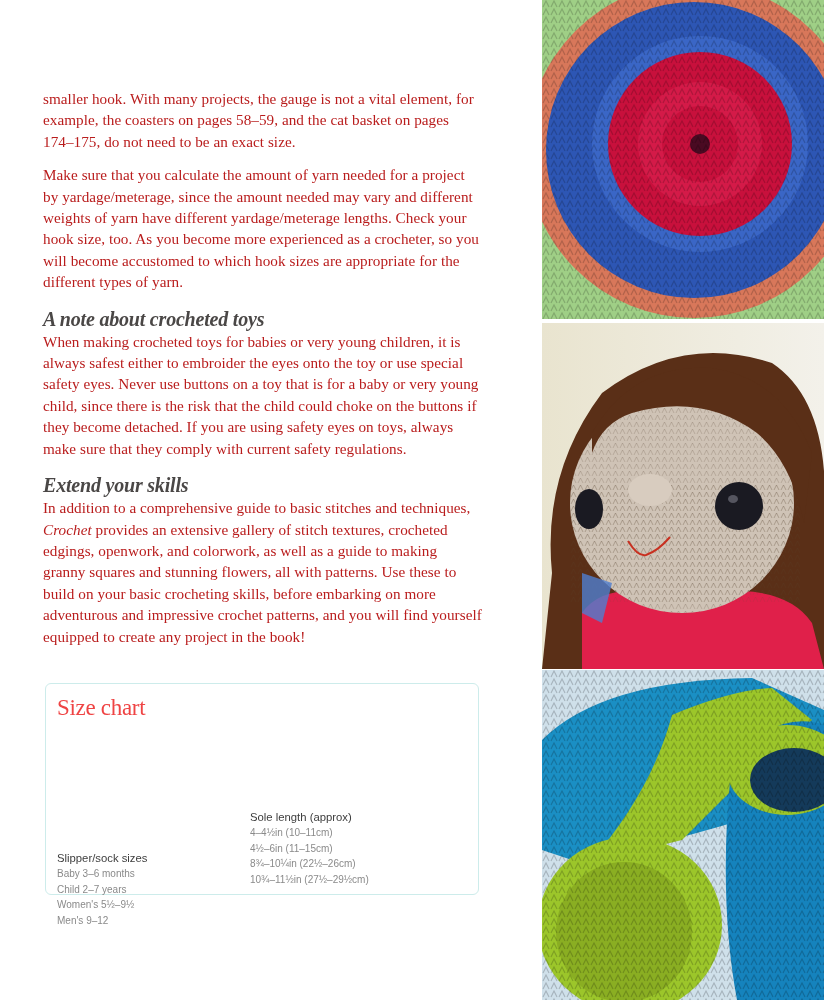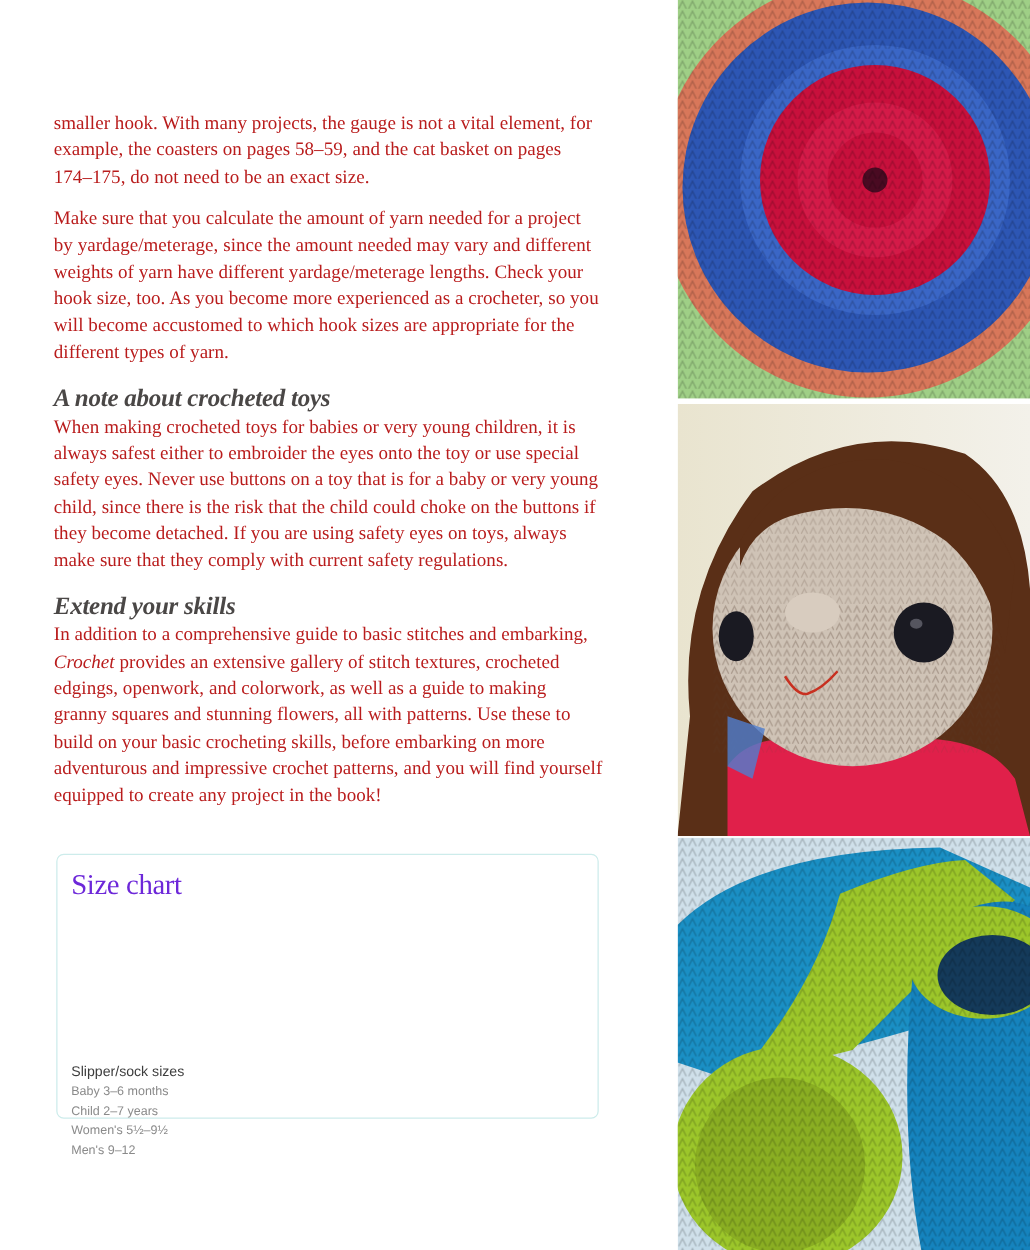--- a/index.html
+++ b/index.html
@@ -25,21 +25,21 @@
     .para em { font-style: italic; }
 
     .sizebox {
       position: absolute; left: 45px; top: 683px; width: 434px; height: 212px;
       border: 1.5px solid #cdeceb; border-radius: 6px; box-sizing: border-box;
       background: #ffffff;
     }
     .sizebox-title {
       position: absolute; left: 11px; top: 11px;
       font-family: "Liberation Serif", "DejaVu Serif", serif;
-      font-size: 23px; color: #6d28d9; letter-spacing: -0.3px;
+      font-size: 23px; color: #ef4444; letter-spacing: -0.3px;
     }
     .sc-group { position: absolute; font-family: "Liberation Sans", "DejaVu Sans", sans-serif; }
     .sc-head { font-size: 11.3px; color: #3d3d3d; line-height: 16px; margin-bottom: 0px; }
     .sc-row { font-size: 10px; color: #8a8a8a; line-height: 15.5px; }
 
     .photo { position: absolute; left: 542px; width: 282px; overflow: hidden; }
     .photo svg { display: block; }
     #photo1 { top: 0; height: 319px; }
     #photo2 { top: 323px; height: 346px; }
     #photo3 { top: 670px; height: 330px; }
@@ -49,36 +49,43 @@
 
 <div class="col">
   <p class="para">smaller hook. With many projects, the gauge is not a vital element, for example, the coasters on pages 58–59, and the cat basket on pages 174–175, do not need to be an exact size.</p>
   <p class="para" style="margin-bottom:14px;">Make sure that you calculate the amount of yarn needed for a project by yardage/meterage, since the amount needed may vary and different weights of yarn have different yardage/meterage lengths. Check your hook size, too. As you become more experienced as a crocheter, so you will become accustomed to which hook sizes are appropriate for the different types of yarn.</p>
 
   <h2 class="subhead">A note about crocheted toys</h2>
   <p class="para" style="margin-bottom:14px;">When making crocheted toys for babies or very young children, it is always safest either to embroider the eyes onto the toy or use special safety eyes. Never use buttons on a toy that is for a baby or very young child, since there is the risk that the child could choke on the buttons if they become detached. If you are using safety eyes on toys, always make sure that they comply with current safety regulations.</p>
 
   <h2 class="subhead">Extend your skills</h2>
   <p class="para">
-    <span>In addition to a comprehensive guide to basic stitches and embarking,</span>
+    <span>In addition to a comprehensive guide to basic stitches and techniques,</span>
     <em>Crochet</em>
     <span>provides an extensive gallery of stitch textures, crocheted edgings, openwork, and colorwork, as well as a guide to making granny squares and stunning flowers, all with patterns. Use these to build on your basic crocheting skills, before embarking on more adventurous and impressive crochet patterns, and you will find yourself equipped to create any project in the book!</span>
   </p>
 </div>
 
 <div class="sizebox">
   <div class="sizebox-title">Size chart</div>
 
 
   <div class="sc-group" style="left:11px; top:138px;margin-top:28px;">
     <div class="sc-head">Slipper/sock sizes</div>
     <div class="sc-row">Baby 3–6 months</div>
     <div class="sc-row">Child 2–7 years</div>
     <div class="sc-row">Women's 5½–9½</div>
     <div class="sc-row">Men's 9–12</div>
+  </div>
+  <div class="sc-group" style="left:204px; top:125px;">
+    <div class="sc-head">Sole length (approx)</div>
+    <div class="sc-row">4–4½in (10–11cm)</div>
+    <div class="sc-row">4½–6in (11–15cm)</div>
+    <div class="sc-row">8¾–10¼in (22½–26cm)</div>
+    <div class="sc-row">10¾–11½in (27½–29½cm)</div>
   </div>
 </div>
 
 <div class="photo" id="photo1">
   <svg width="282" height="319" viewBox="0 0 282 319">
     <defs>
       <pattern id="st1" width="8" height="8" patternUnits="userSpaceOnUse">
         <rect width="8" height="8" fill="none"></rect>
         <path d="M1 7 L4 1 L7 7" stroke="rgba(0,0,0,0.18)" stroke-width="1.2" fill="none"></path>
       </pattern>

